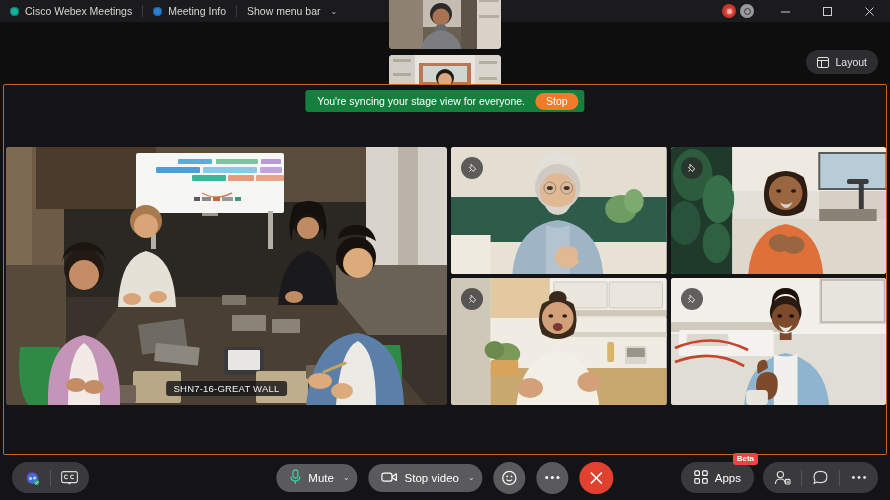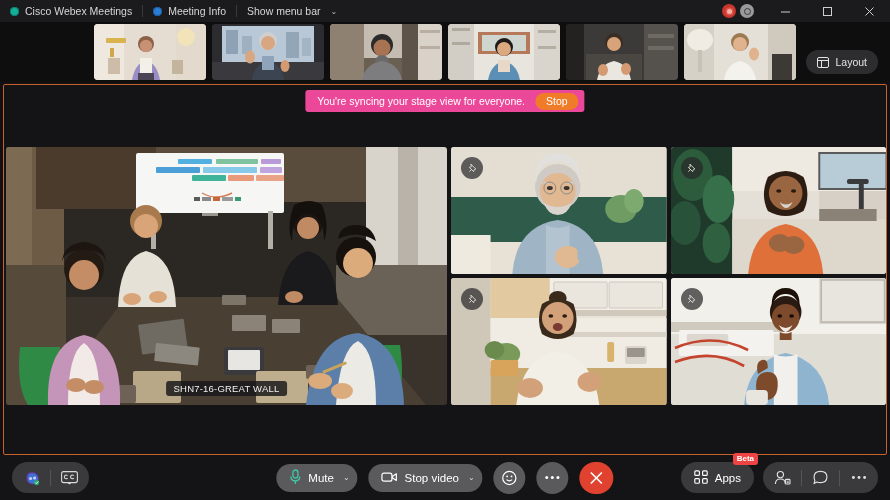--- a/index.html
+++ b/index.html
@@ -35,21 +35,21 @@
     border: 1.5px solid #3b3b3d; display: block; position: relative; }
   .tb-gap { width: 10px; }
   .winbtn { width: 42px; height: 22px; display: flex; align-items: center;
     justify-content: center; color: #cfcfcf; font-size: 11px; }
   .winbtn svg { display: block; }
 
   
   .filmstrip {
     position: absolute; top: 22px; left: 0; width: 890px; height: 60px;
     background: #0e0e0f; display: flex; align-items: center;
-    justify-content: center; gap: 6px;
+    justify-content: center; gap: 6px; flex-direction: column;
   }
   .film-tile {
     width: 112px; height: 56px; border-radius: 4px; overflow: hidden;
     position: relative; background: #2a2a2c; flex: 0 0 auto;
   }
   .layout-btn {
     position: absolute; right: 12px; top: 28px;
     height: 24px; padding: 0 11px; border-radius: 12px;
     background: #2d2d30; display: flex; align-items: center; gap: 6px;
     font-size: 10.5px; color: #e3e3e3;
@@ -57,21 +57,21 @@
   .layout-btn svg { display: block; }
 
   
   .stage {
     position: absolute; left: 3px; top: 84px; width: 884px; height: 371px;
     border: 1.5px solid #c8622a; border-radius: 2px; background: #141416;
     overflow: hidden;
   }
   .banner {
     position: absolute; left: 50%; transform: translateX(-50%); top: 5px;
-    height: 22px; background: #ec4899; border-radius: 3px;
+    height: 22px; background: #15803d; border-radius: 3px;
     display: flex; align-items: center; padding: 0 6px 0 12px; gap: 10px;
     font-size: 10.5px; color: #fff; white-space: nowrap; z-index: 5;
   }
   .banner-stop {
     background: #f07c2a; border-radius: 11px; height: 17px;
     padding: 0 11px; display: flex; align-items: center;
     font-size: 10.5px; color: #fff;
   }
   .vidgrid {
     position: absolute; left: 0; top: 62px; width: 884px; height: 262px;

